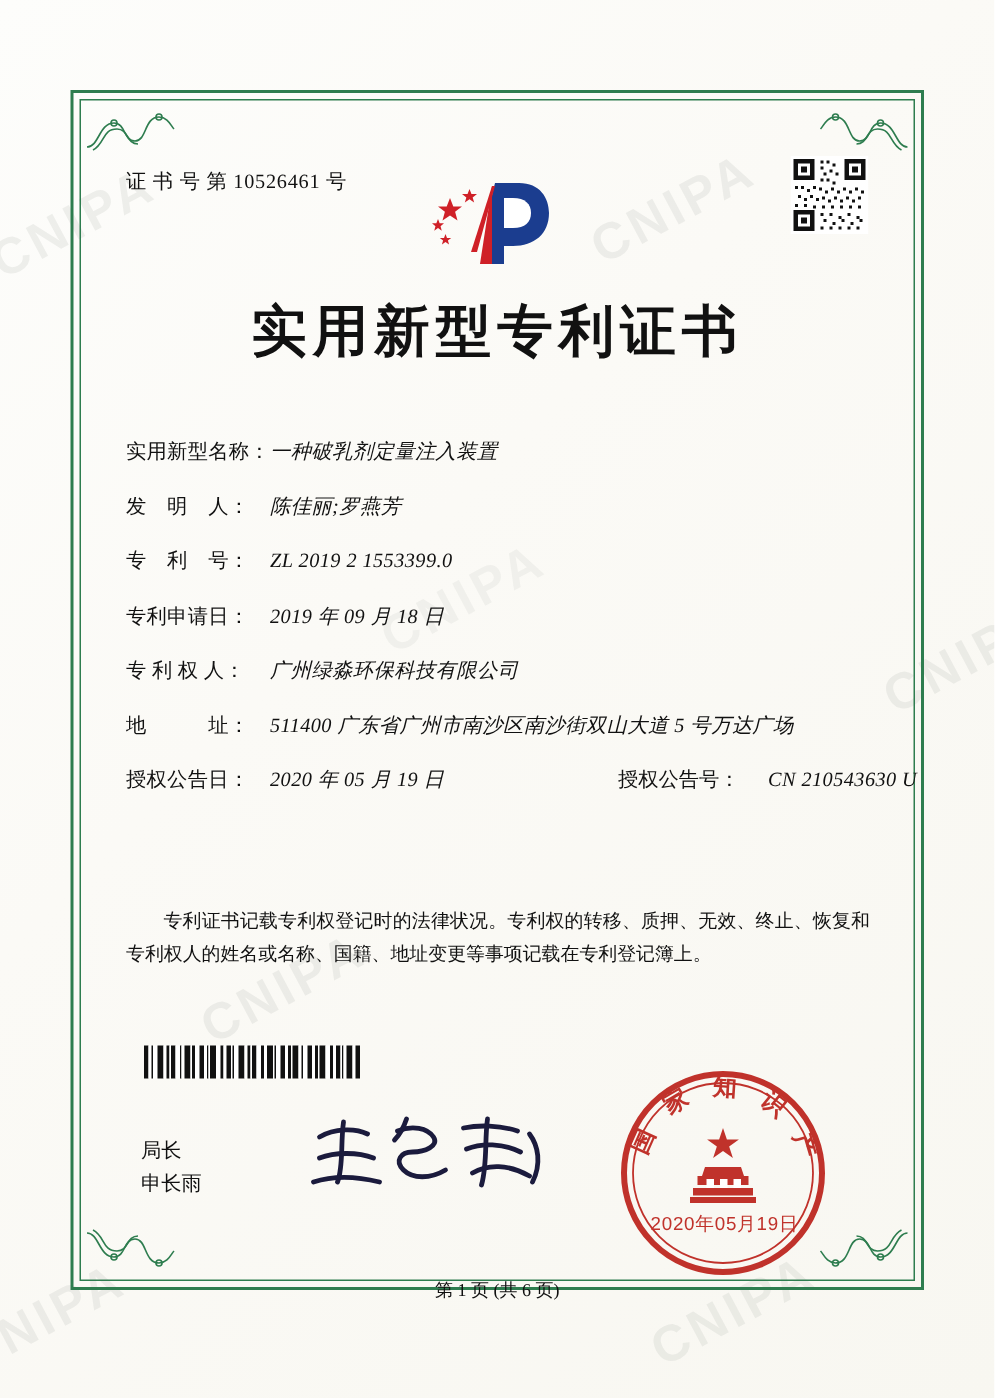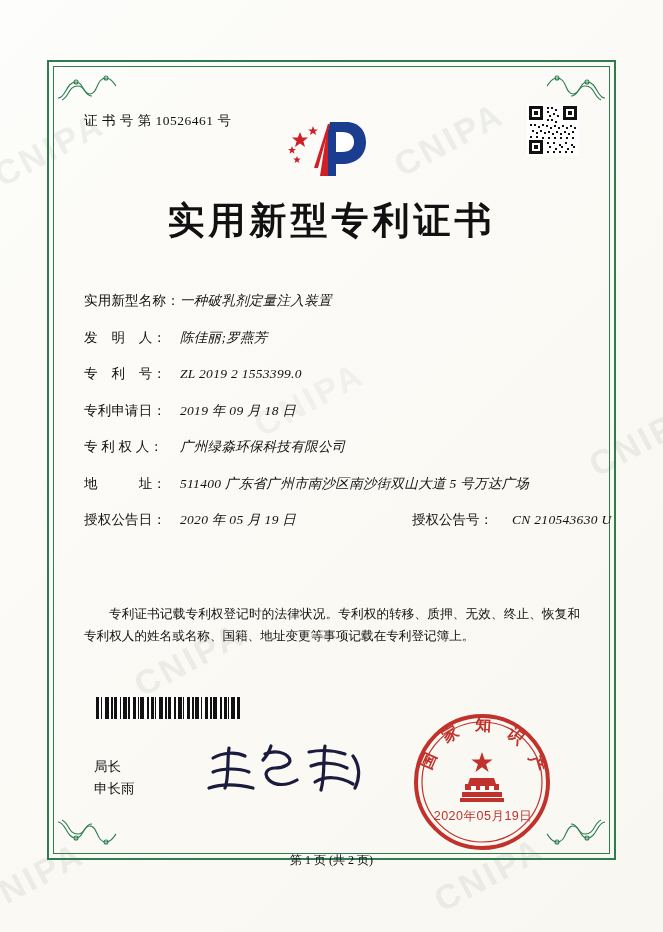--- a/index.html
+++ b/index.html
@@ -489,15 +489,15 @@
         <path d="M56 72 L58 66 L82 66 L84 72 Z"></path>
         <rect x="59" y="74" width="5" height="6" fill="#fff"></rect>
         <rect x="68" y="74" width="5" height="6" fill="#fff"></rect>
         <rect x="77" y="74" width="5" height="6" fill="#fff"></rect>
         <rect x="48" y="86" width="44" height="4"></rect>
       </g>
     </svg>
   </div>
   <div class="seal-date">2020年05月19日</div>
 
-  <div class="page-num">第 1 页 (共 2 页)</div>
+  <div class="page-num">第 1 页 (共 6 页)</div>
 
 </div>
 
 </body></html>

